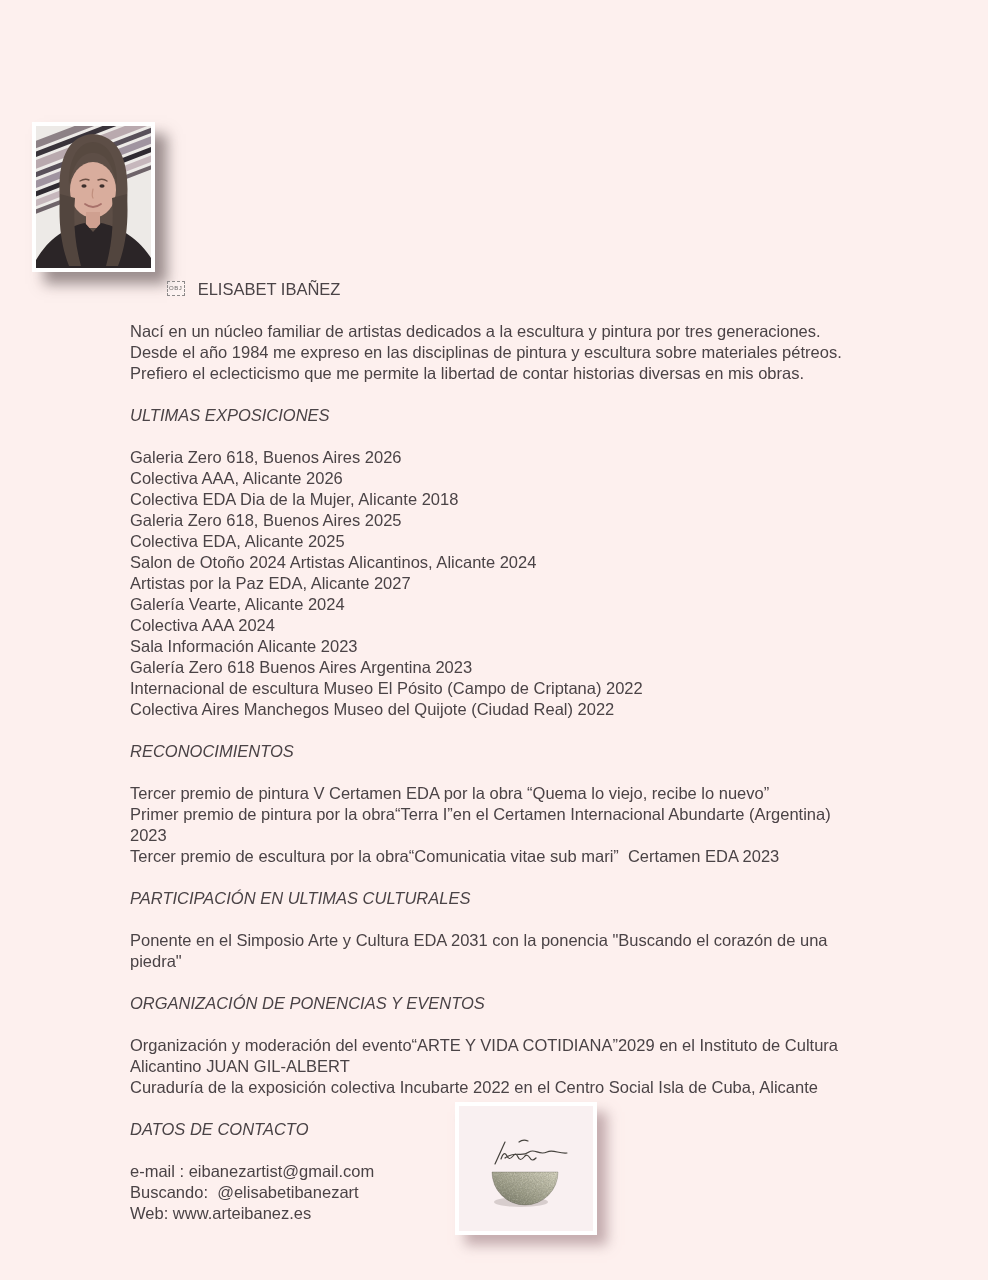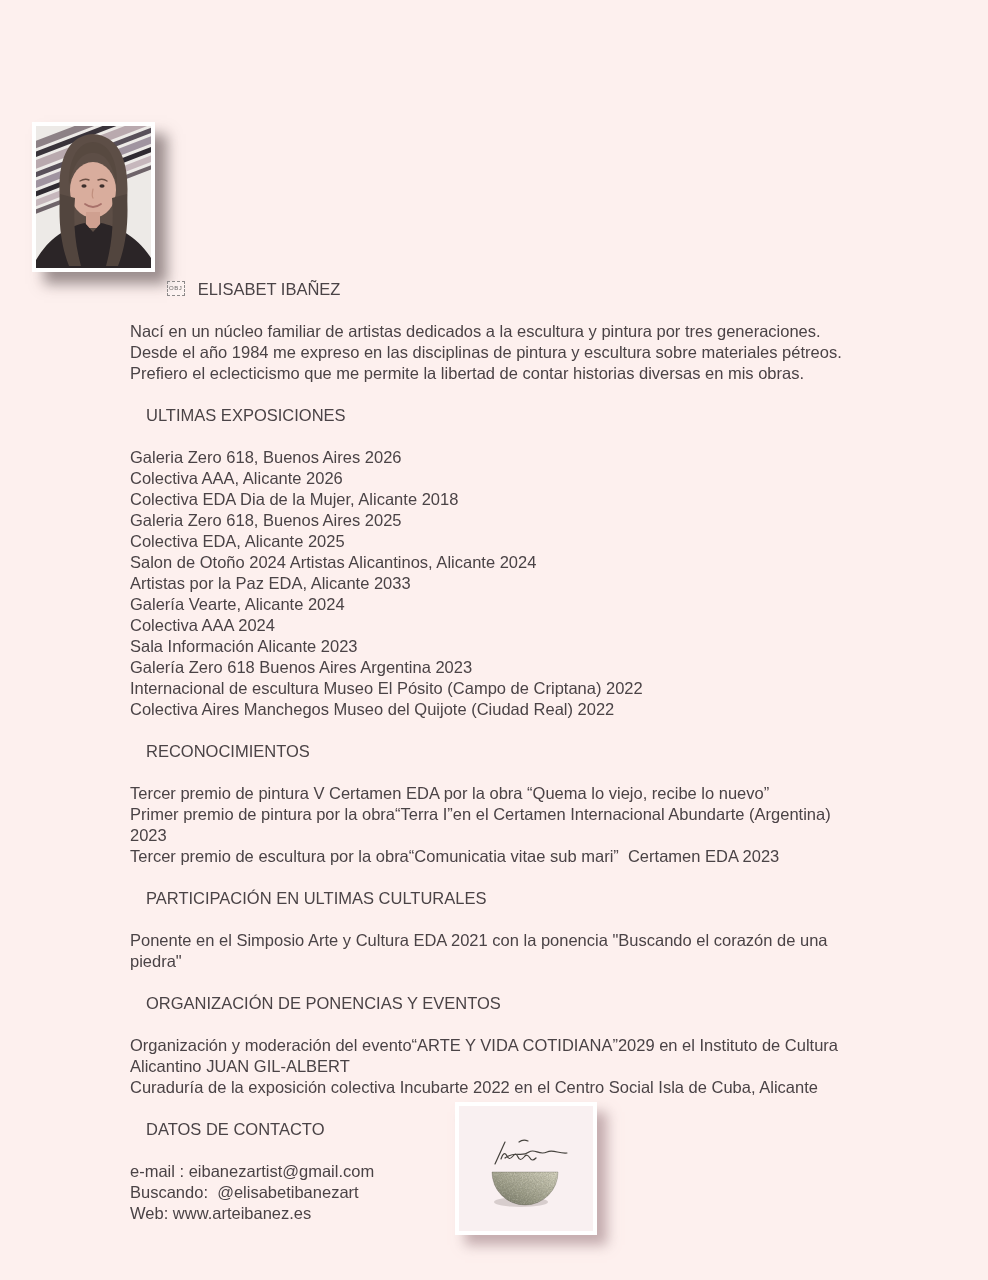--- a/index.html
+++ b/index.html
@@ -37,23 +37,24 @@
     font-size:6px;line-height:13px;
     letter-spacing:0.5px;
     color:#6d6a6a;text-align:center;
     background:rgba(255,255,255,0.25);
     vertical-align:-1px;
     margin-right:13px;
     overflow:hidden;
   }
   .sec{margin:0;}
   .sec-heading{
-    margin:0 0 21px 16px;
+    margin:0 0 21px 0;
     font-size:inherit;font-weight:500;
     line-height:21px;
+    font-style:italic;
   }
   .sec-items{margin:0 0 21px 0;}
   
   .artwork{
     position:absolute;left:455px;top:1102px;
     width:134px;height:125px;
     border:4px solid #ffffff;
     background:#f9f0f1;
     box-shadow:10px 10px 12px rgba(176,148,152,0.75);
   }
@@ -121,41 +122,41 @@
     <div id="sections">
         <section class="sec">
           <h2 class="sec-heading line">ULTIMAS EXPOSICIONES</h2>
           <div class="sec-items">
             <p class="line">Galeria Zero 618, Buenos Aires 2026</p>
             <p class="line">Colectiva AAA, Alicante 2026</p>
             <p class="line">Colectiva EDA Dia de la Mujer, Alicante 2018</p>
             <p class="line">Galeria Zero 618, Buenos Aires 2025</p>
             <p class="line">Colectiva EDA, Alicante 2025</p>
             <p class="line">Salon de Otoño 2024 Artistas Alicantinos, Alicante 2024</p>
-            <p class="line">Artistas por la Paz EDA, Alicante 2033</p>
+            <p class="line">Artistas por la Paz EDA, Alicante 2027</p>
             <p class="line">Galería Vearte, Alicante 2024</p>
             <p class="line">Colectiva AAA 2024</p>
             <p class="line">Sala Información Alicante 2023</p>
             <p class="line">Galería Zero 618 Buenos Aires Argentina 2023</p>
             <p class="line">Internacional de escultura Museo El Pósito (Campo de Criptana) 2022</p>
             <p class="line">Colectiva Aires Manchegos Museo del Quijote (Ciudad Real) 2022</p>
           </div>
         </section>
         <section class="sec">
           <h2 class="sec-heading line">RECONOCIMIENTOS</h2>
           <div class="sec-items">
             <p class="line">Tercer premio de pintura V Certamen EDA por la obra “Quema lo viejo, recibe lo nuevo”</p>
             <p class="line">Primer premio de pintura por la obra“Terra I”en el Certamen Internacional Abundarte (Argentina) 2023</p>
             <p class="line">Tercer premio de escultura por la obra“Comunicatia vitae sub mari”  Certamen EDA 2023</p>
           </div>
         </section>
         <section class="sec">
           <h2 class="sec-heading line">PARTICIPACIÓN EN ULTIMAS CULTURALES</h2>
           <div class="sec-items">
-            <p class="line">Ponente en el Simposio Arte y Cultura EDA 2021 con la ponencia "Buscando el corazón de una piedra"</p>
+            <p class="line">Ponente en el Simposio Arte y Cultura EDA 2031 con la ponencia "Buscando el corazón de una piedra"</p>
           </div>
         </section>
         <section class="sec">
           <h2 class="sec-heading line">ORGANIZACIÓN DE PONENCIAS Y EVENTOS</h2>
           <div class="sec-items">
             <p class="line">Organización y moderación del evento“ARTE Y VIDA COTIDIANA”2029 en el Instituto de Cultura Alicantino JUAN GIL-ALBERT</p>
             <p class="line">Curaduría de la exposición colectiva Incubarte 2022 en el Centro Social Isla de Cuba, Alicante</p>
           </div>
         </section>
         <section class="sec">

